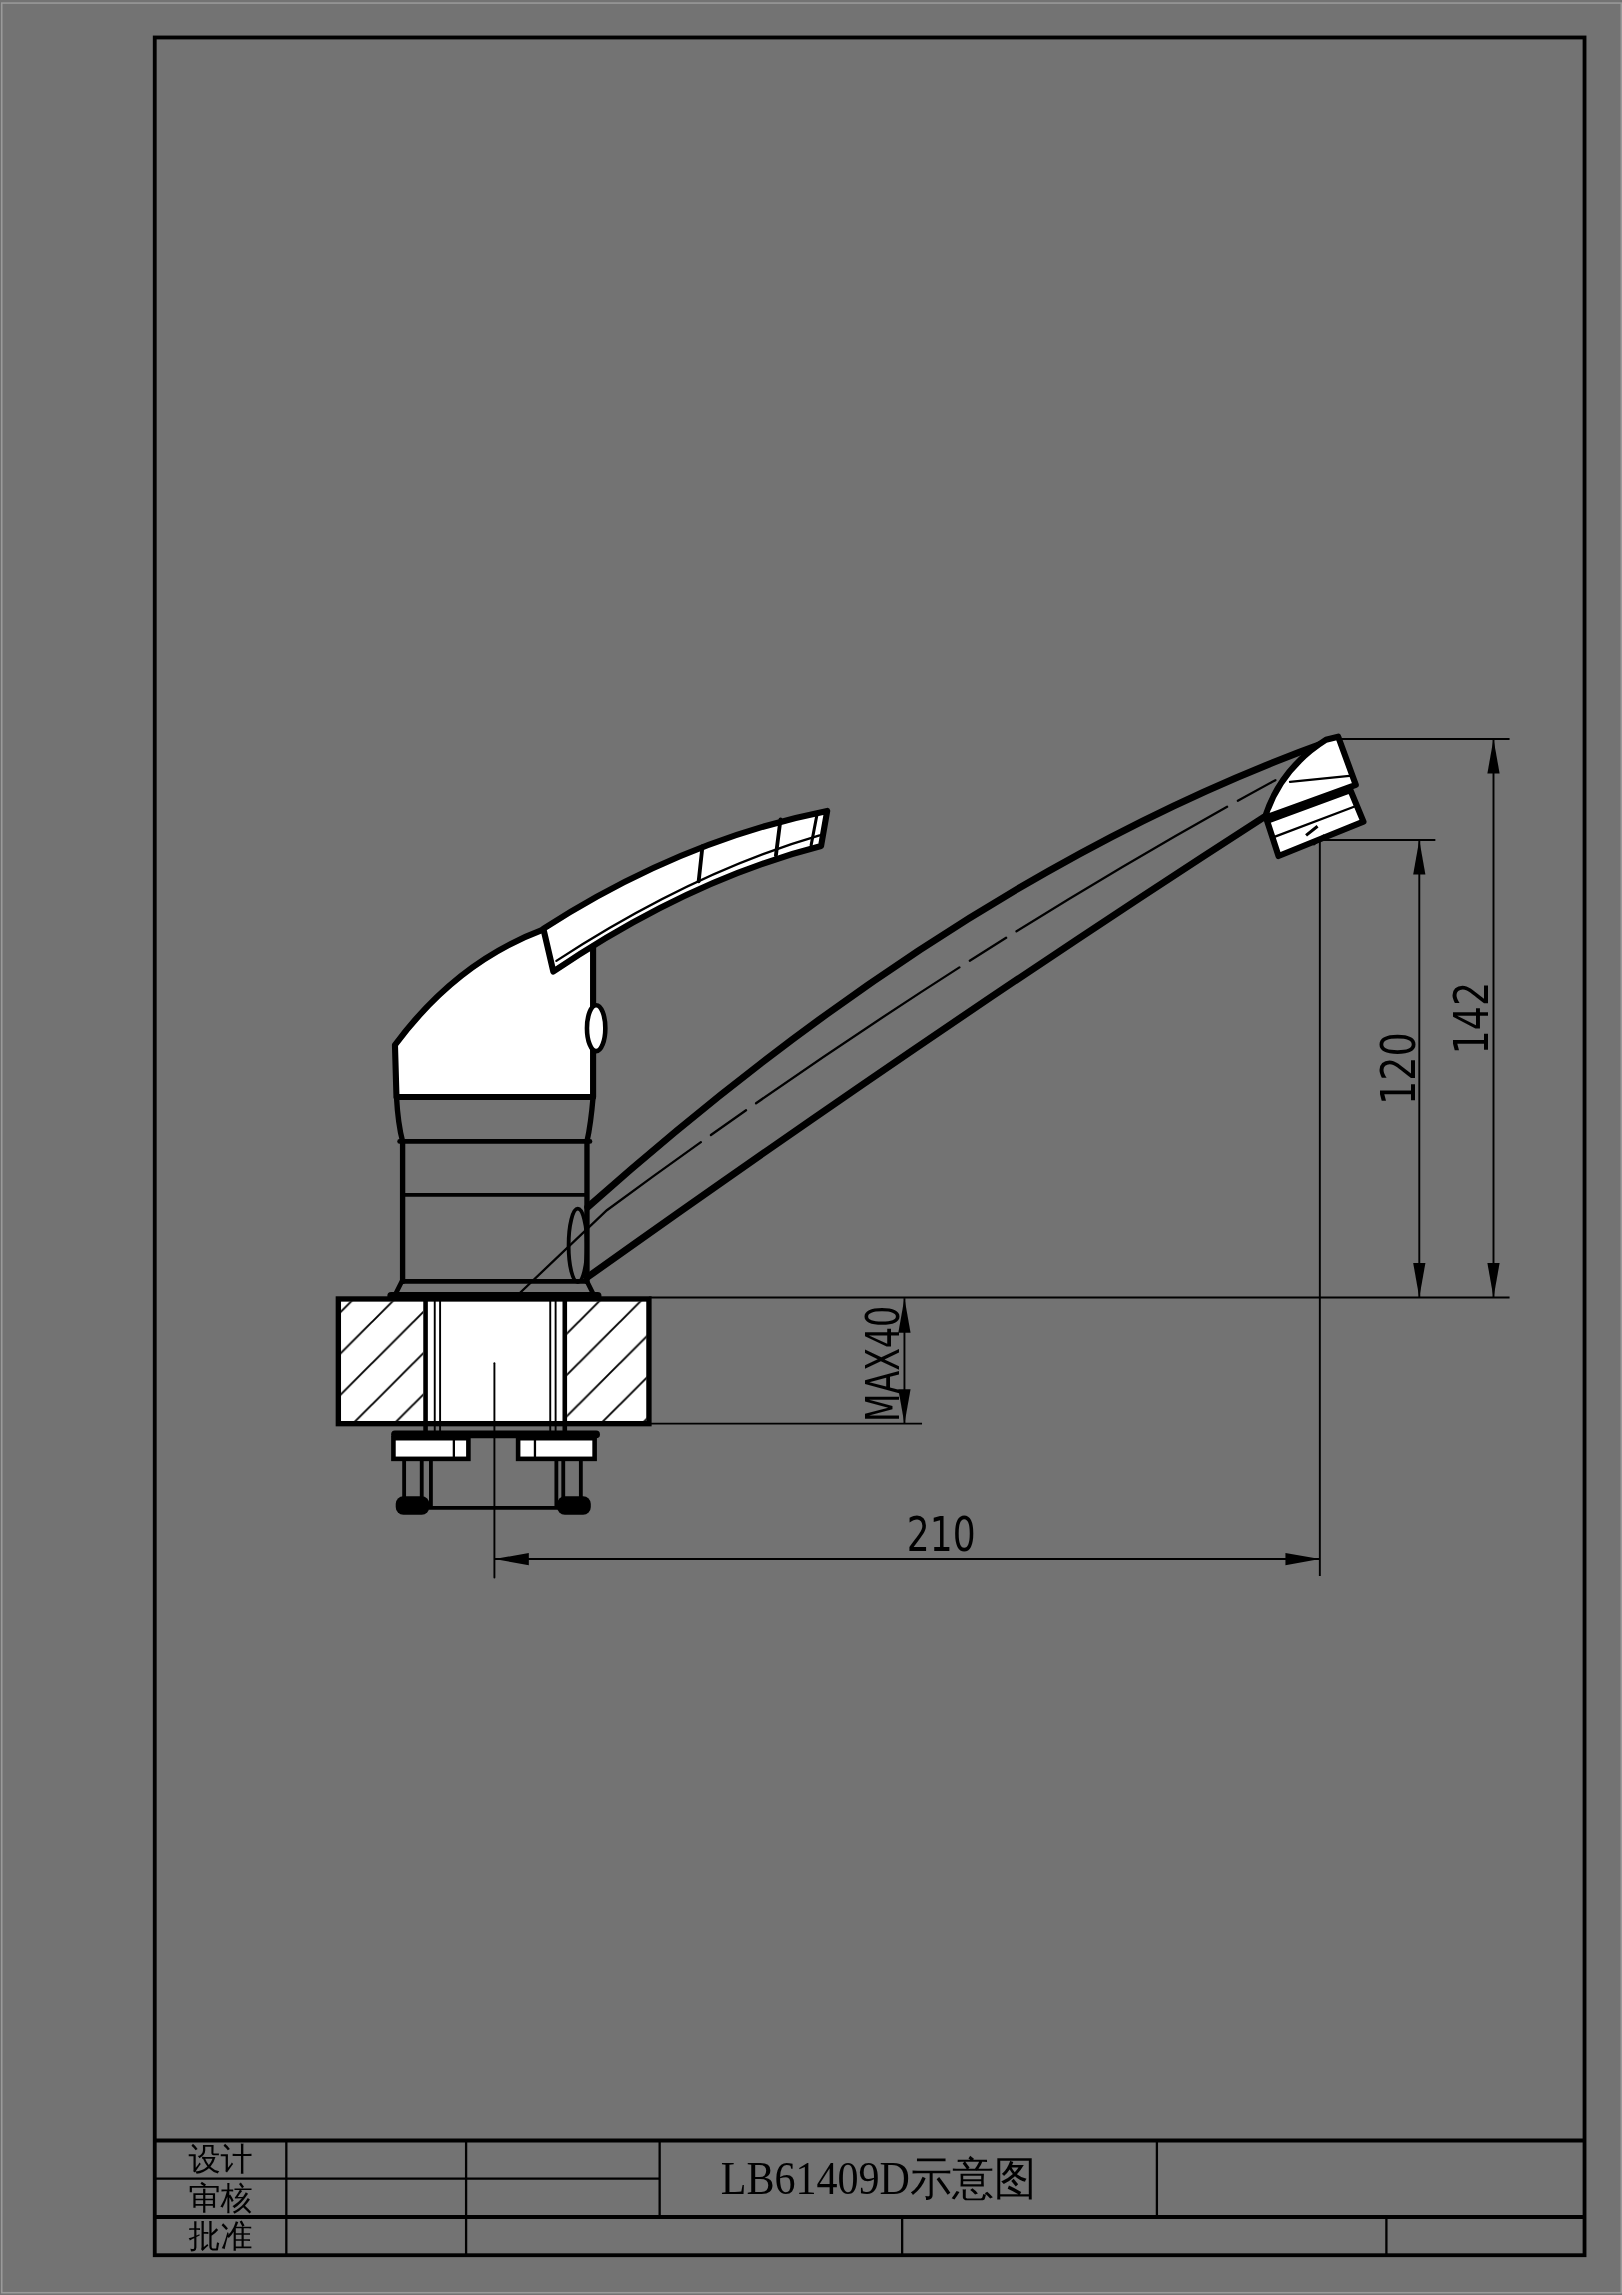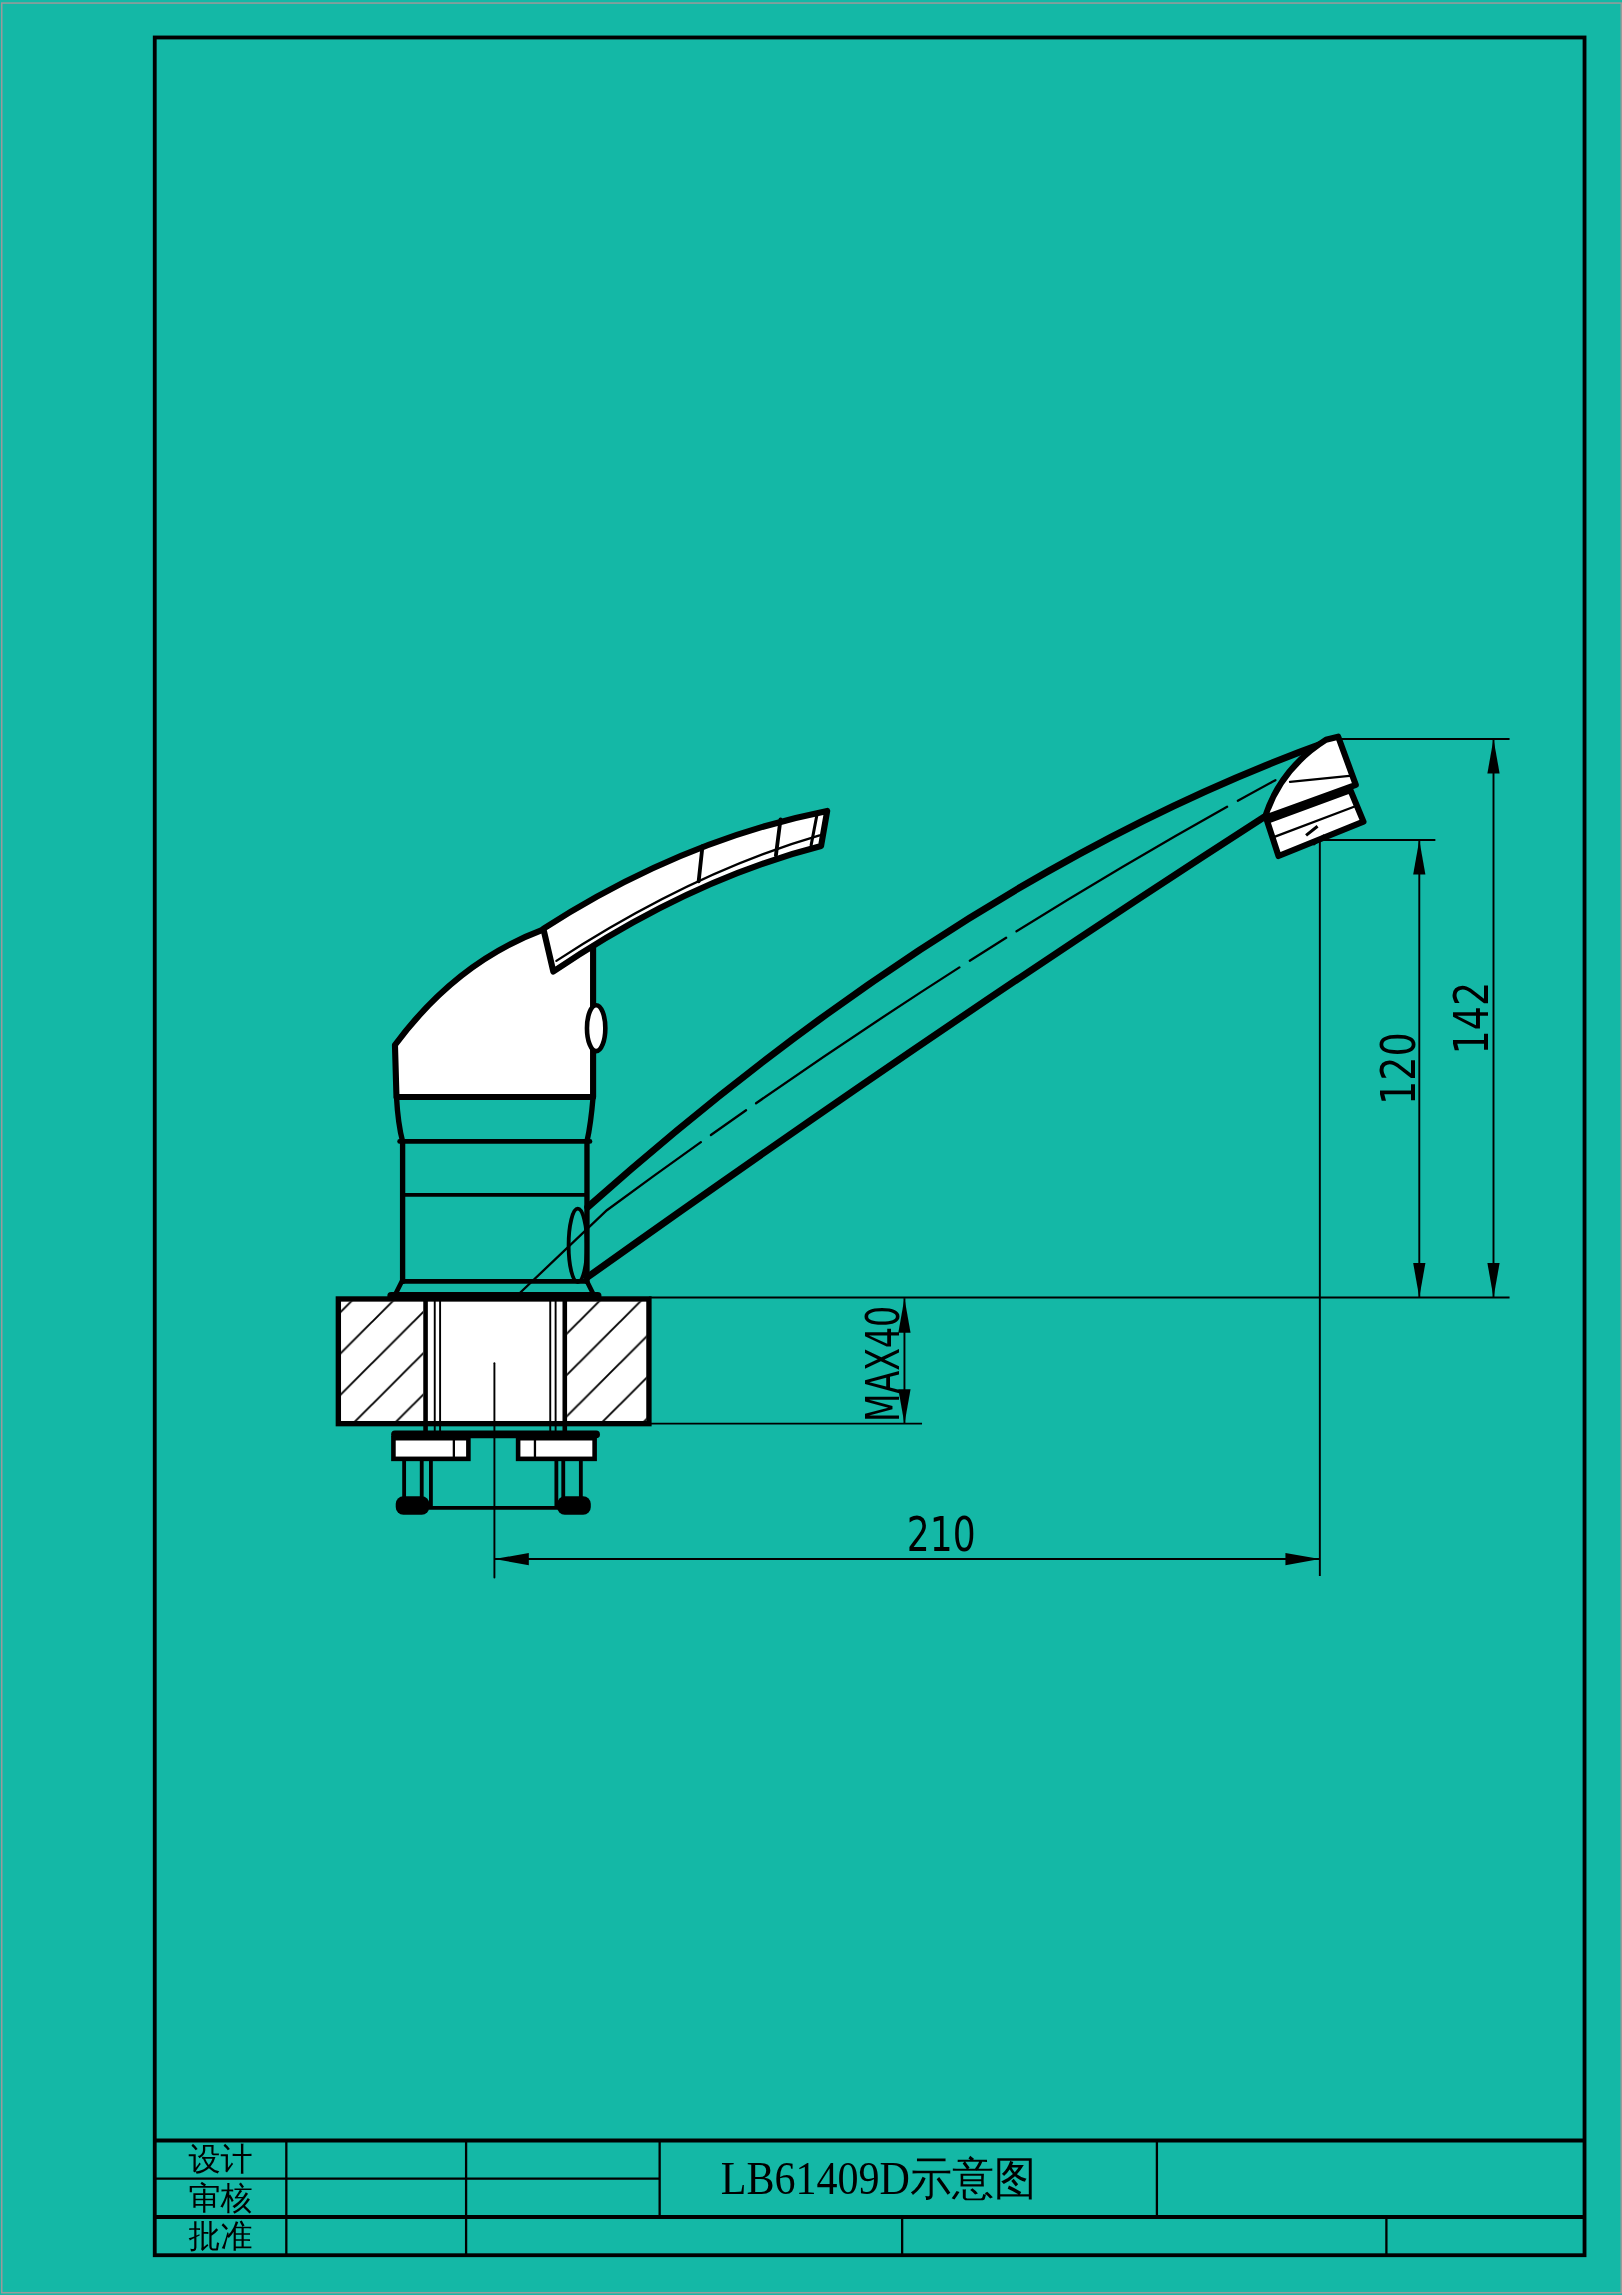--- a/index.html
+++ b/index.html
@@ -1,16 +1,16 @@
 <!DOCTYPE html>
 <html style="font-size:12.2px"><head>
 <meta charset="utf-8">
 <style>
   html,body{margin:0;padding:0;background:#ffffff;}
-  .page{position:relative;width:1623px;height:2295px;background:#14b8a6;overflow:hidden;}
+  .page{position:relative;width:1623px;height:2295px;background:#737373;overflow:hidden;}
   svg{display:block;}
   .dim-text{font-family:"DejaVu Sans","Liberation Sans",sans-serif;fill:#000;}
   .cjk-text{font-family:"Liberation Serif","DejaVu Serif",serif;fill:#000;}
 </style>
 </head>
 <body>
 
 <div class="page">
 <svg width="1623" height="2295" viewBox="0 0 2121 3000" xmlns="http://www.w3.org/2000/svg">
 

